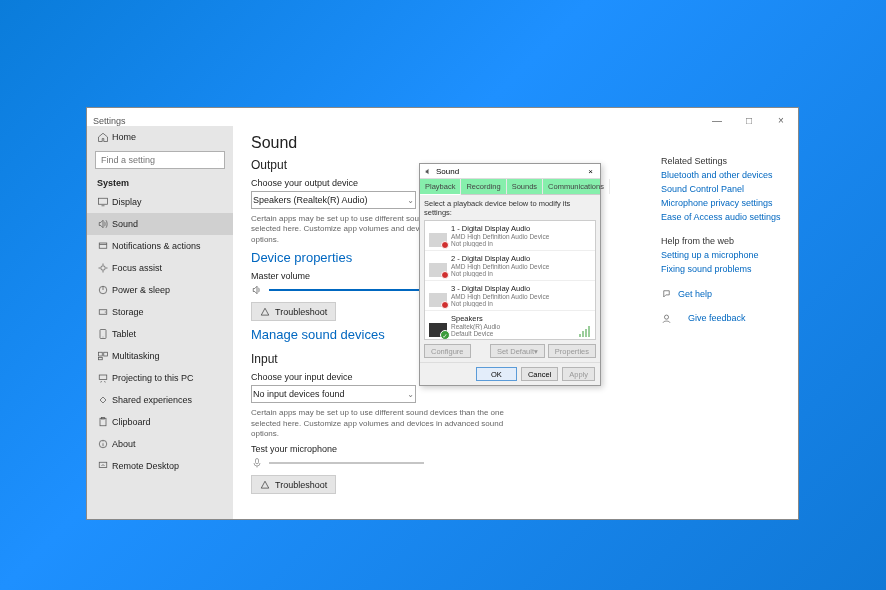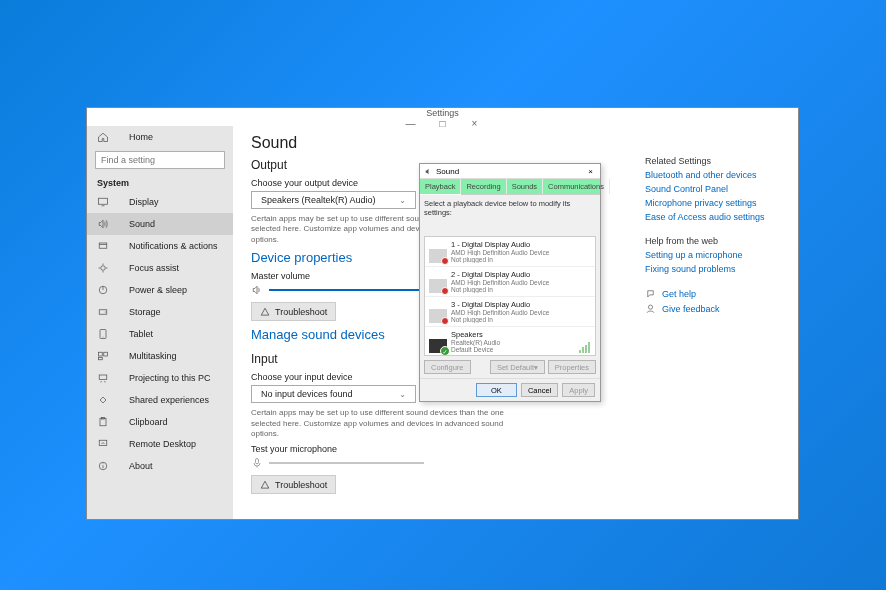--- a/index.html
+++ b/index.html
@@ -1,56 +1,56 @@
 <!DOCTYPE html>
 <html><head>
 <meta charset="utf-8">
 <style>
 * { margin:0; padding:0; box-sizing:border-box; }
 body { font-family:"Segoe UI",Arial,sans-serif; background:linear-gradient(135deg,#0a7cda 0%,#1e90ff 40%,#1078d6 100%); width:886px; height:590px; overflow:hidden; position:relative; }
 .window { position:absolute; left:86px; top:107px; width:713px; height:413px; background:#fff; border:1px solid #888; display:flex; flex-direction:column; font-size:9px; }
-.titlebar { height:18px; display:flex; align-items:center; padding:0 6px; color:#555;flex-direction:column; }
+.titlebar { height:18px; display:flex; align-items:flex-end; padding:0 6px; color:#555; }
 .title-text { flex:1; font-size:9px; }
 .title-btns { display:flex; gap:10px; color:#666; font-size:10px; }
 .title-btn { width:22px; text-align:center; cursor:pointer; }
 .win-body { flex:1; display:flex; overflow:hidden; }
 .sidebar { width:146px; background:#e6e6e6; display:flex; flex-direction:column; font-size:9px; color:#222; }
-.side-row { display:flex; align-items:center; gap:20px; padding:5px 10px; cursor:pointer; }
+.side-row { display:flex; align-items:center; gap:3px; padding:5px 10px; cursor:pointer; }
 .side-row .ico { width:12px; height:12px; display:flex; align-items:center; justify-content:center; color:#555; }
 .side-row.sel { background:#d0d0d0; }
 .side-heading { font-weight:600; padding:6px 10px 3px; font-size:9px; }
 .searchbox { margin:3px 8px; height:18px; border:1px solid #b0b0b0; background:#fff; display:flex; align-items:center; padding:0 5px; }
 .searchbox input { border:none; outline:none; font-size:9px; flex:1; background:transparent; }
 .main { flex:1; padding:8px 14px 8px 18px; overflow:hidden; color:#222; position:relative; }
 .h1 { font-size:16px; font-weight:400; margin-bottom:6px; }
 .h2 { font-size:12px; font-weight:400; margin:6px 0 6px; }
 .lbl { font-size:9px; margin-bottom:3px; display:block; }
-.select { width:165px; height:18px; border:1px solid #aaa; display:flex; align-items:center; padding:0 9px; font-size:9px; justify-content:space-between; cursor:pointer; }
+.select { width:165px; height:18px; border:1px solid #aaa; display:flex; align-items:center; padding:0 1px; font-size:9px; justify-content:space-between; cursor:pointer; }
 .chev { color:#777; font-size:8px; }
 .help { font-size:8px; color:#666; line-height:1.3; margin:5px 0; max-width:260px; }
 .link { color:#0067c0; font-size:13px; cursor:pointer; margin:3px 0; display:block; }
 .slider-row { display:flex; align-items:center; gap:6px; margin:3px 0 6px; }
 .slider-track { width:155px; height:2px; background:#0067c0; position:relative; }
 .slider-thumb { position:absolute; right:0; top:-4px; width:4px; height:11px; background:#0067c0; border-radius:2px; }
 .btn { display:inline-flex; align-items:center; gap:5px; height:19px; padding:0 8px; background:#e5e5e5; border:1px solid #ccc; font-size:9px; cursor:pointer; }
-.right-col { position:absolute; right:18px; top:30px; width:135px; font-size:9px; }
+.right-col { position:absolute; right:2px; top:30px; width:135px; font-size:9px; }
 .r-head { color:#333; font-size:9px; margin-bottom:4px; }
 .r-link { color:#0067c0; margin-bottom:4px; cursor:pointer; display:block; font-size:9px; }
 .r-sec { margin-bottom:14px; }
 .r-ico-row { display:flex; align-items:center; gap:6px; margin-bottom:4px; }
 .r-ico-row .ico { width:11px; height:11px; color:#555; display:flex; align-items:center; justify-content:center; }
 .dialog { position:absolute; left:419px; top:163px; width:182px; background:#f0f0f0; border:1px solid #999; box-shadow:2px 2px 6px rgba(0,0,0,.2); font-size:8px; }
 .dlg-title { height:15px; display:flex; align-items:center; padding:0 4px; background:#fff; border-bottom:1px solid #ddd; }
 .dlg-title .dtt { flex:1; font-size:8px; }
 .dlg-close { cursor:pointer; padding:0 3px; }
 .dlg-tabs { display:flex; background:#86efac; border-bottom:1px solid #ccc; font-size:7.5px; }
 .dlg-tab { padding:3px 5px; cursor:pointer; border-right:1px solid #e8e8e8; color:#444; }
 .dlg-tab.active { border-bottom:1px solid #fff; margin-bottom:-1px; }
 .dlg-body { padding:4px; }
-.dlg-hint { font-size:7.5px; color:#333; margin-bottom:19px; }
+.dlg-hint { font-size:7.5px; color:#333; margin-bottom:3px; }
 .dev-list { background:#fff; border:1px solid #ccc; max-height:120px; overflow:hidden; }
 .dev { display:flex; gap:4px; padding:3px 4px; border-bottom:1px solid #eee; align-items:flex-end; }
 .dev:last-child { border-bottom:none; }
 .dev-ic { width:18px; height:14px; background:#d5d5d5; position:relative; flex-shrink:0; }
 .dev-ic.unpl::after { content:""; position:absolute; right:-2px; bottom:-2px; width:6px; height:6px; background:#d03030; border-radius:50%; border:1px solid #fff; }
 .dev-ic.def::after { content:"✓"; position:absolute; right:-3px; bottom:-3px; width:8px; height:8px; background:#3a9b3a; border-radius:50%; color:#fff; font-size:6px; display:flex; align-items:center; justify-content:center; border:1px solid #fff; }
 .dev-txt { flex:1; overflow:hidden; }
 .dev-name { font-size:7.5px; color:#222; white-space:nowrap; overflow:hidden; text-overflow:ellipsis; }
 .dev-sub { font-size:6.5px; color:#777; white-space:nowrap; overflow:hidden; text-overflow:ellipsis; }
 .dev-bars { width:12px; height:14px; display:flex; align-items:flex-end; gap:1px; }
@@ -189,35 +189,35 @@
             <svg viewBox="0 0 16 16">
               <rect x="4" y="3" width="8" height="10" fill="none" stroke="currentColor"></rect>
               <rect x="6" y="2" width="4" height="2" fill="none" stroke="currentColor"></rect>
             </svg>
           </span>
           <span>Clipboard</span>
         </div>
       <div class="side-row">
           <span class="ico">
             <svg viewBox="0 0 16 16">
-              <rect x="3" y="3" width="10" height="7" fill="none" stroke="currentColor"></rect>
-              <path d="M6 8l2-2 2 2" fill="none" stroke="currentColor"></path>
-            </svg>
-          </span>
-          <span>Remote Desktop</span>
-        </div>
-      <div class="side-row">
-          <span class="ico">
-            <svg viewBox="0 0 16 16">
               <circle cx="8" cy="8" r="5" fill="none" stroke="currentColor"></circle>
               <line x1="8" y1="7" x2="8" y2="11" stroke="currentColor"></line>
               <circle cx="8" cy="5" r="0.6" fill="currentColor"></circle>
             </svg>
           </span>
           <span>About</span>
+        </div>
+      <div class="side-row">
+          <span class="ico">
+            <svg viewBox="0 0 16 16">
+              <rect x="3" y="3" width="10" height="7" fill="none" stroke="currentColor"></rect>
+              <path d="M6 8l2-2 2 2" fill="none" stroke="currentColor"></path>
+            </svg>
+          </span>
+          <span>Remote Desktop</span>
         </div>
     </div>
 
     <div class="main">
       <div class="h1">Sound</div>
       <div class="h2">Output</div>
       <span class="lbl">Choose your output device</span>
       <div class="select">
         <span>Speakers (Realtek(R) Audio)</span>
         <span class="chev">⌄</span>
@@ -286,21 +286,21 @@
             </span>
           <a class="r-link" style="margin:0">Get help</a>
         </div>
         <div class="r-ico-row">
           <span class="ico">
               <svg viewBox="0 0 16 16">
                 <circle cx="8" cy="6" r="3" fill="none" stroke="currentColor"></circle>
                 <path d="M3 14c1-3 9-3 10 0" fill="none" stroke="currentColor"></path>
               </svg>
             </span>
-          <a class="r-link" style="margin:0">Give feedback</a>
+          <a class="r-link" style="margin:10px">Give feedback</a>
         </div>
       </div>
     </div>
   </div>
 </div>
 
 <div class="dialog">
   <div class="dlg-title">
     <span class="ico" style="width:9px;height:9px;margin-right:3px;color:#555"><svg viewBox="0 0 16 16">
           <path d="M3 6h2l3-3v10l-3-3H3z" fill="currentColor"></path>

